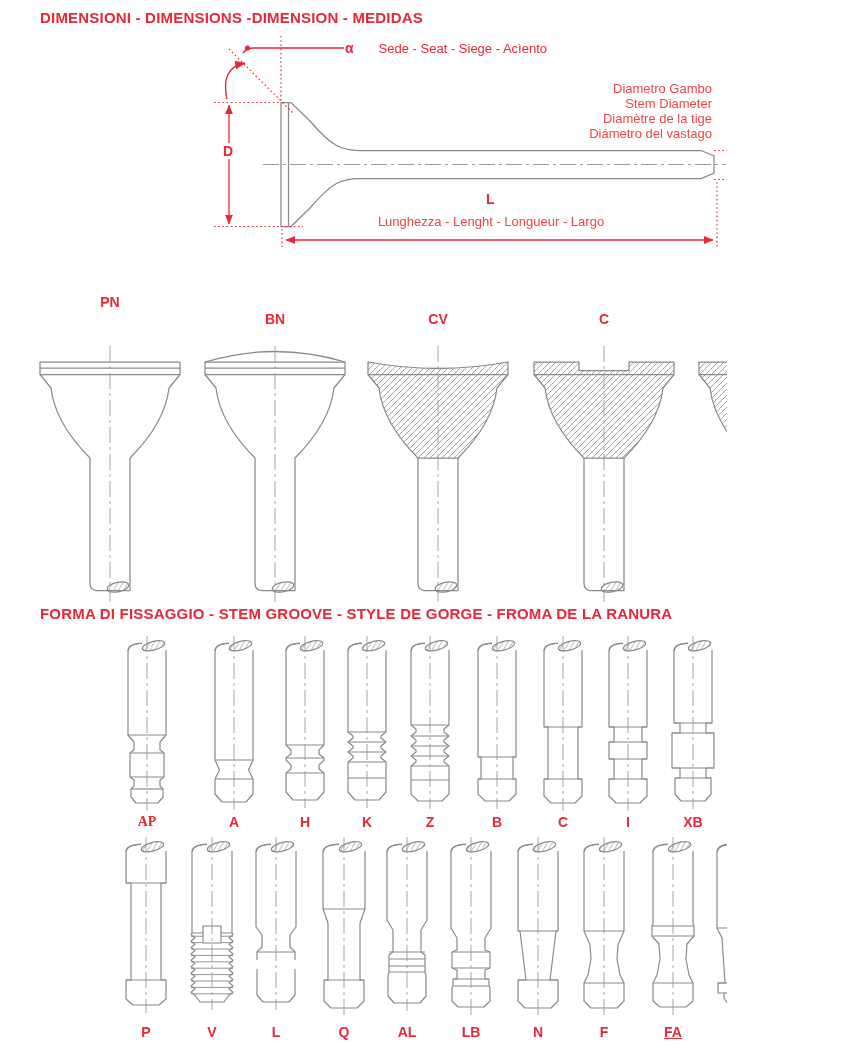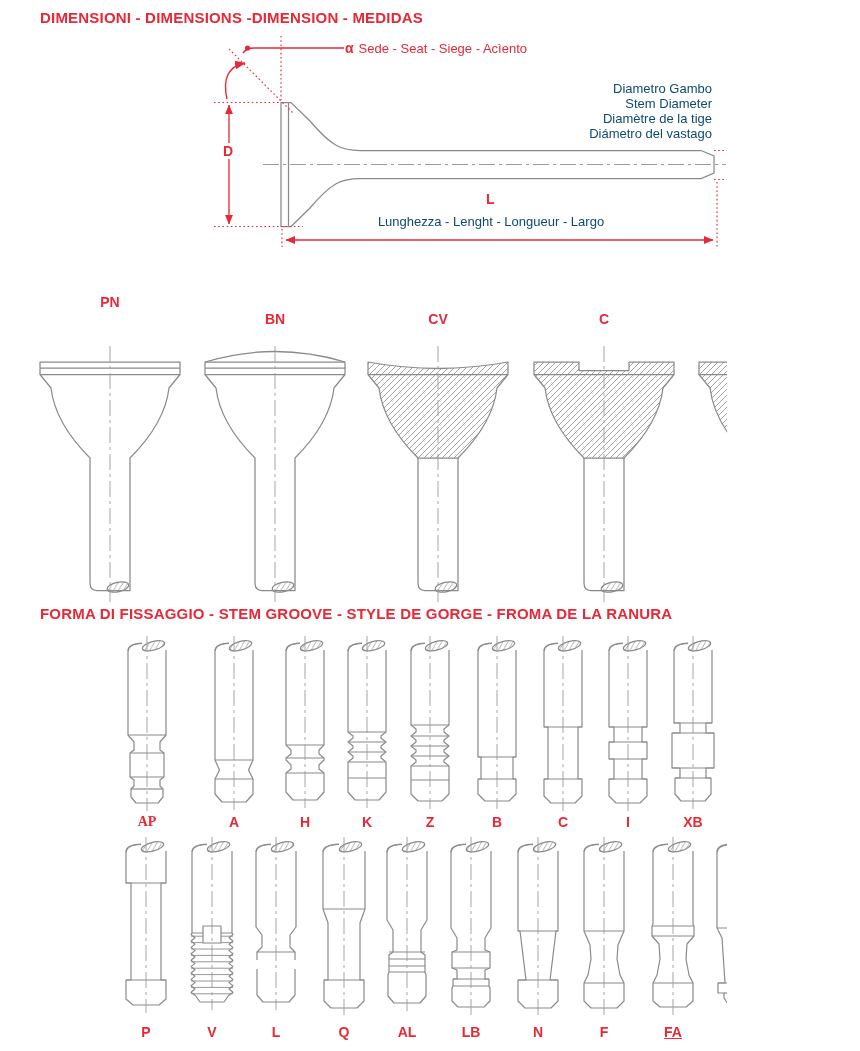--- a/index.html
+++ b/index.html
@@ -1,24 +1,24 @@
 <!DOCTYPE html>
 <html><head>
 <meta charset="utf-8">
 <style>
   html,body{margin:0;padding:0;background:#fff;}
   .canvas{position:relative;width:727px;height:1051px;background:#fff;overflow:hidden;
           font-family:"Liberation Sans",sans-serif;}
   .title{position:absolute;font-size:15px;font-weight:bold;letter-spacing:.2px;color:#e72836;white-space:nowrap;}
-  .desc{position:absolute;font-size:13px;color:#0c4a6e;white-space:pre-line;line-height:16px;}
+  .desc{position:absolute;font-size:13px;color:#ef4444;white-space:pre-line;line-height:16px;}
   .sym{position:absolute;font-size:14px;font-weight:bold;color:#e72836;background:#fff;padding:0 2px;}
   .code{position:absolute;font-size:14px;font-weight:bold;color:#e72836;width:80px;text-align:center;}
   .alpha-row{position:absolute;left:345px;top:40px;display:flex;gap:5px;align-items:baseline;color:#e72836;}
   .alpha-row .a{font-weight:bold;font-size:14px;}
-  .alpha-row .t{font-size:13px;}
+  .alpha-row .t{font-size:13px;margin-left:20px;}
   svg{position:absolute;left:0;top:0;}
 </style>
 </head>
 <body>
 
 <div class="canvas">
 
   <svg id="art" width="860" height="1051" viewBox="0 0 860 1051">
     <defs>
       <pattern id="h" patternUnits="userSpaceOnUse" width="6" height="6">

